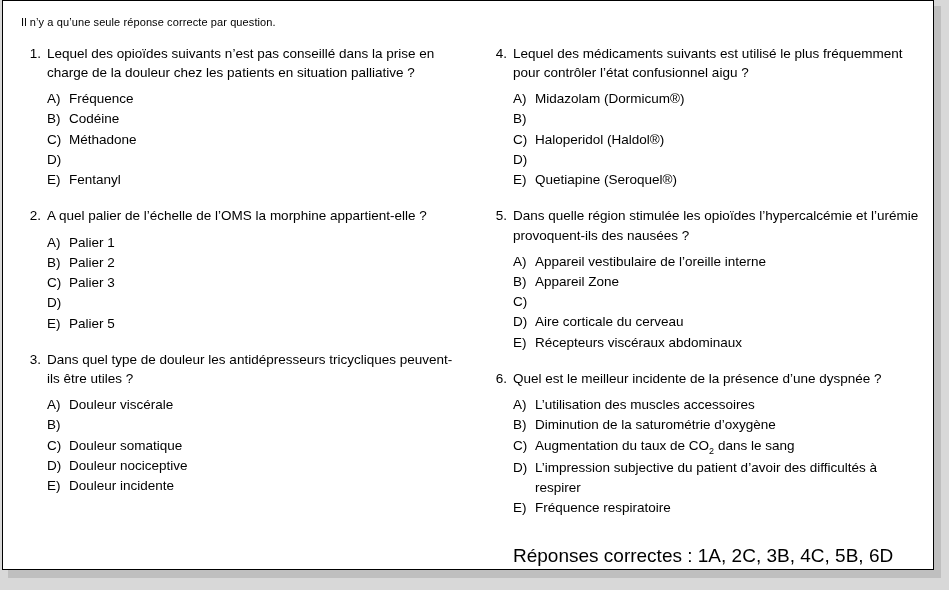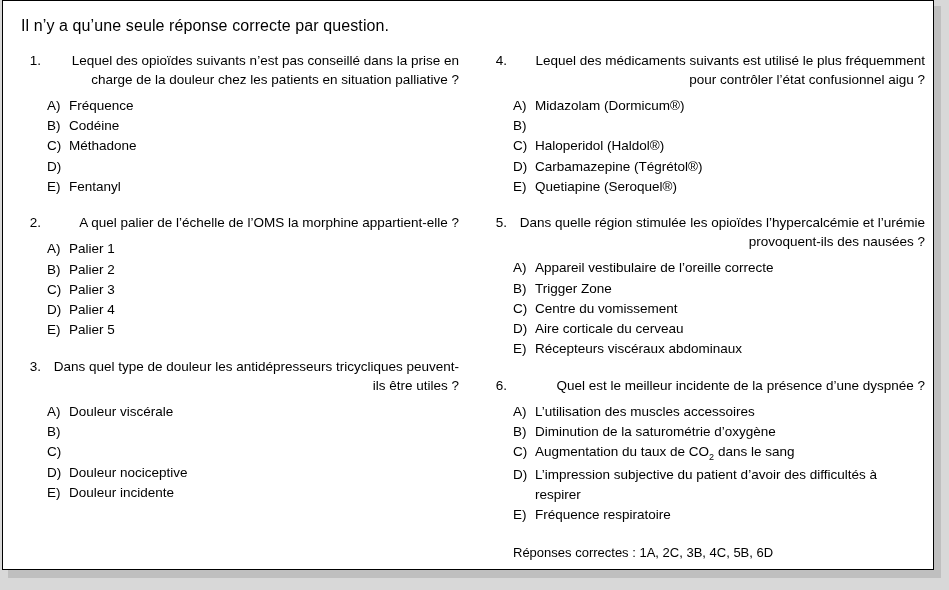--- a/index.html
+++ b/index.html
@@ -41,21 +41,21 @@
   .inner {
     position: absolute;
     left: 0;
     top: 0;
     right: 0;
     bottom: 0;
     padding: 12px 16px 10px 16px;
     box-sizing: border-box;
   }
   .intro {
-    font-size: 16px;
+    font-size: 11px;
     line-height: 1.35;
     margin: 2px 0 14px 2px;
     letter-spacing: 0.1px;
   }
   .columns {
     display: flex;
     gap: 26px;
   }
   .col {
     width: 440px;
@@ -71,21 +71,20 @@
     line-height: 1.42;
   }
   .q-num {
     flex: 0 0 auto;
     width: 22px;
     text-align: right;
     padding-right: 6px;
   }
   .q-text {
     flex: 1 1 auto;
-    text-align: right;
   }
   .opts {
     margin: 7px 0 0 0;
     padding: 0;
     list-style: none;
   }
   .opt {
     display: flex;
     align-items: flex-start;
     font-size: 13.5px;
@@ -93,22 +92,22 @@
     padding-left: 28px;
   }
   .opt-letter {
     flex: 0 0 auto;
     width: 22px;
   }
   .opt-text {
     flex: 1 1 auto;
   }
   .answers {
-    font-size: 13px;
-    margin-top: 20px;
+    font-size: 19px;
+    margin-top: 26px;
     padding-left: 28px;
   }
   sub {
     font-size: 9px;
     vertical-align: sub;
   }
 </style>
 </head>
 <body>
 
@@ -164,21 +163,20 @@
               <li class="opt">
                 <span class="opt-letter">B)</span>
                 <span class="opt-text">Palier 2</span>
               </li>
               <li class="opt">
                 <span class="opt-letter">C)</span>
                 <span class="opt-text">Palier 3</span>
               </li>
               <li class="opt">
                 <span class="opt-letter">D)</span>
-                <span class="opt-text">Palier 4</span>
               </li>
               <li class="opt">
                 <span class="opt-letter">E)</span>
                 <span class="opt-text">Palier 5</span>
               </li>
             </ul>
           </div>
 
           <div class="q">
             <div class="q-head">
@@ -188,20 +186,21 @@
             <ul class="opts">
               <li class="opt">
                 <span class="opt-letter">A)</span>
                 <span class="opt-text">Douleur viscérale</span>
               </li>
               <li class="opt">
                 <span class="opt-letter">B)</span>
               </li>
               <li class="opt">
                 <span class="opt-letter">C)</span>
+                <span class="opt-text">Douleur somatique</span>
               </li>
               <li class="opt">
                 <span class="opt-letter">D)</span>
                 <span class="opt-text">Douleur nociceptive</span>
               </li>
               <li class="opt">
                 <span class="opt-letter">E)</span>
                 <span class="opt-text">Douleur incidente</span>
               </li>
             </ul>
@@ -223,46 +222,44 @@
               </li>
               <li class="opt">
                 <span class="opt-letter">B)</span>
               </li>
               <li class="opt">
                 <span class="opt-letter">C)</span>
                 <span class="opt-text">Haloperidol (Haldol®)</span>
               </li>
               <li class="opt">
                 <span class="opt-letter">D)</span>
-                <span class="opt-text">Carbamazepine (Tégrétol®)</span>
               </li>
               <li class="opt">
                 <span class="opt-letter">E)</span>
                 <span class="opt-text">Quetiapine (Seroquel®)</span>
               </li>
             </ul>
           </div>
 
           <div class="q">
             <div class="q-head">
               <span class="q-num">5.</span>
               <span class="q-text">Dans quelle région stimulée les opioïdes l’hypercalcémie et l’urémie provoquent-ils des nausées ?</span>
             </div>
             <ul class="opts">
               <li class="opt">
                 <span class="opt-letter">A)</span>
-                <span class="opt-text">Appareil vestibulaire de l’oreille correcte</span>
-              </li>
-              <li class="opt">
-                <span class="opt-letter">B)</span>
-                <span class="opt-text">Trigger Zone</span>
-              </li>
-              <li class="opt">
-                <span class="opt-letter">C)</span>
-                <span class="opt-text">Centre du vomissement</span>
+                <span class="opt-text">Appareil vestibulaire de l’oreille interne</span>
+              </li>
+              <li class="opt">
+                <span class="opt-letter">B)</span>
+                <span class="opt-text">Appareil Zone</span>
+              </li>
+              <li class="opt">
+                <span class="opt-letter">C)</span>
               </li>
               <li class="opt">
                 <span class="opt-letter">D)</span>
                 <span class="opt-text">Aire corticale du cerveau</span>
               </li>
               <li class="opt">
                 <span class="opt-letter">E)</span>
                 <span class="opt-text">Récepteurs viscéraux abdominaux</span>
               </li>
             </ul>

